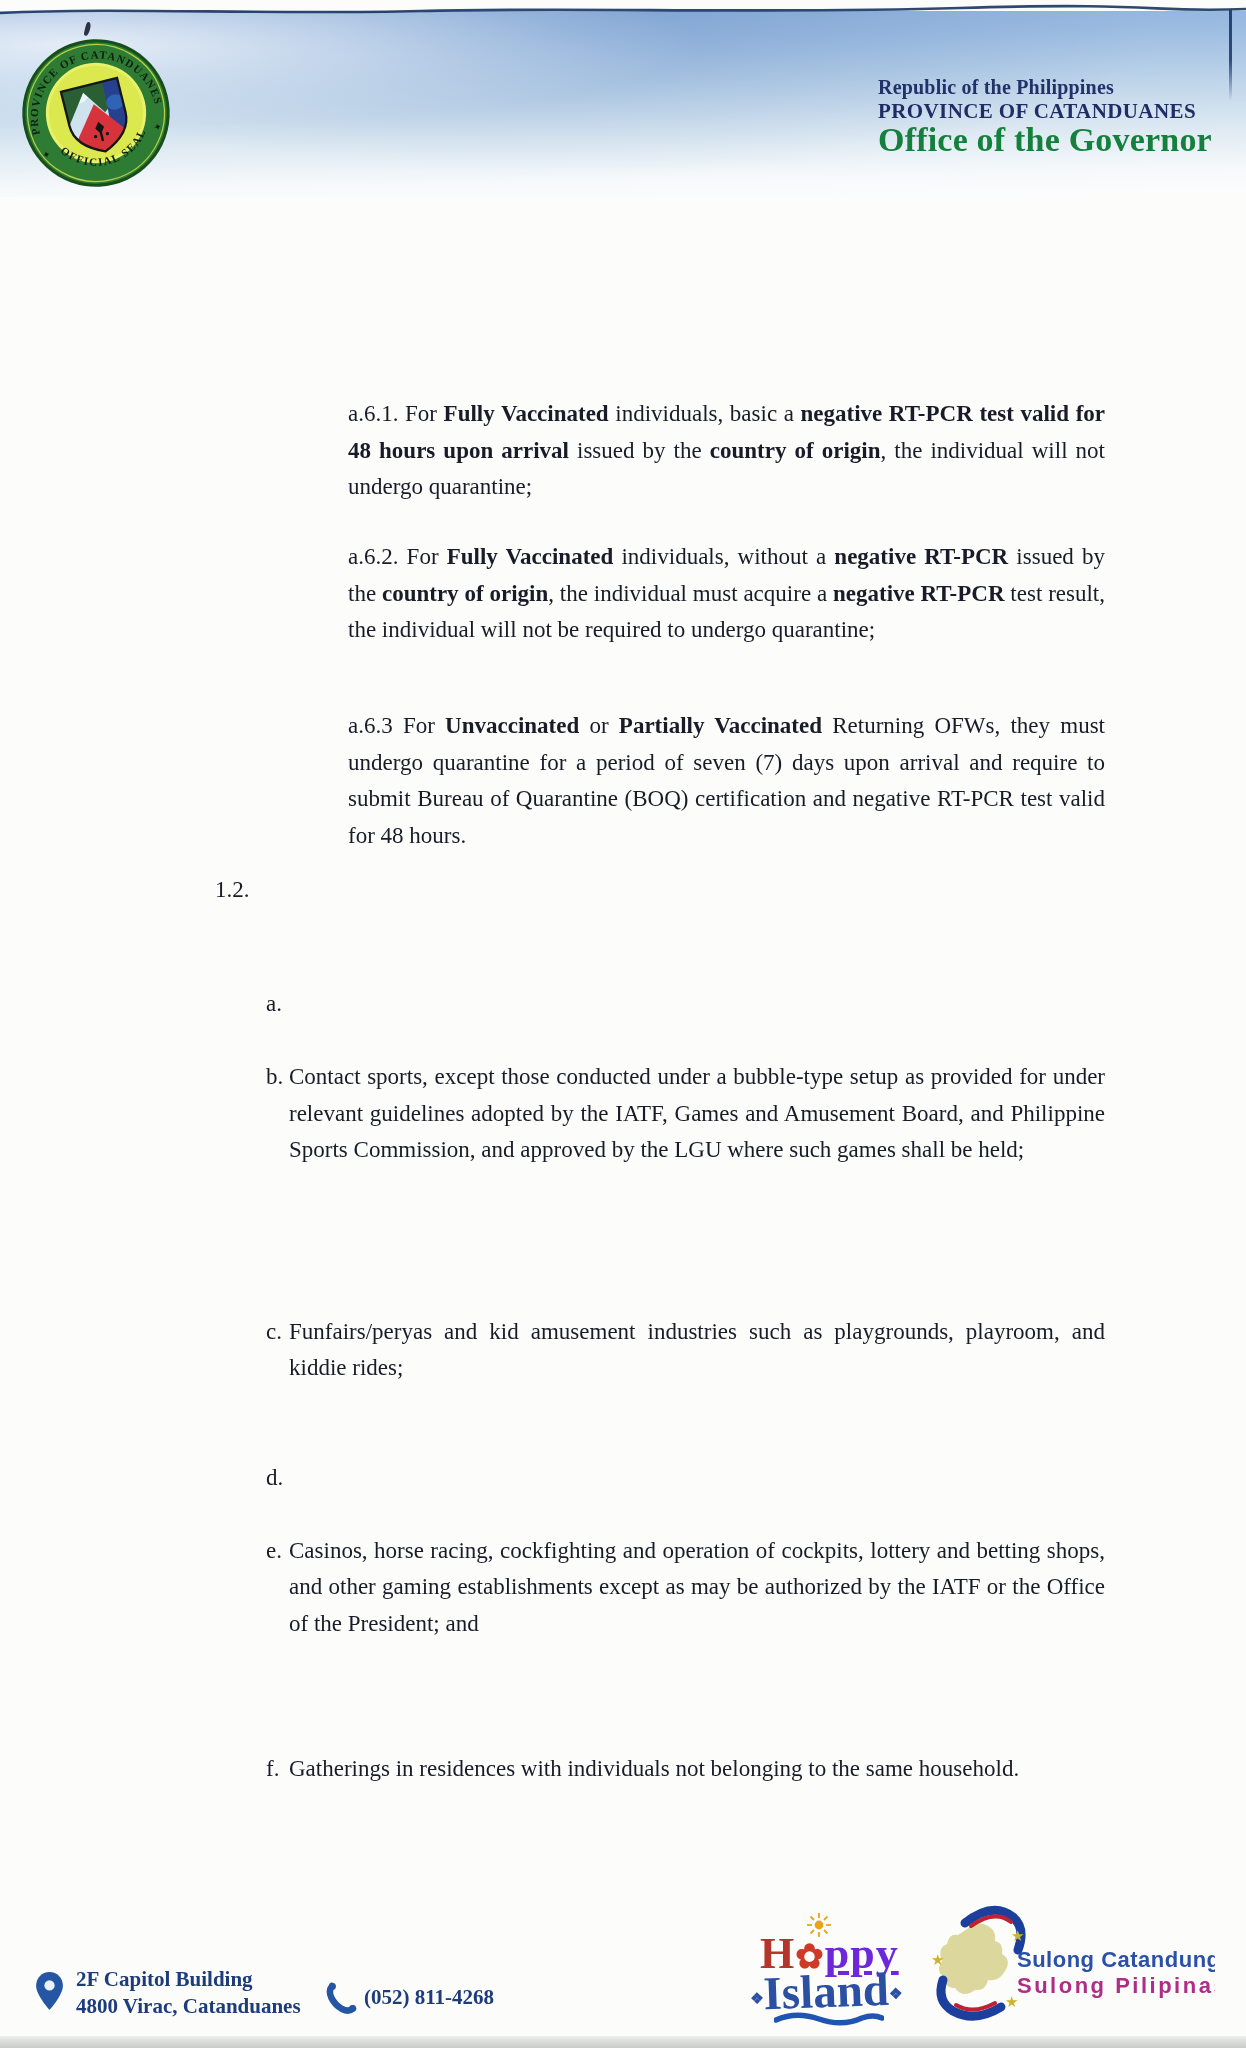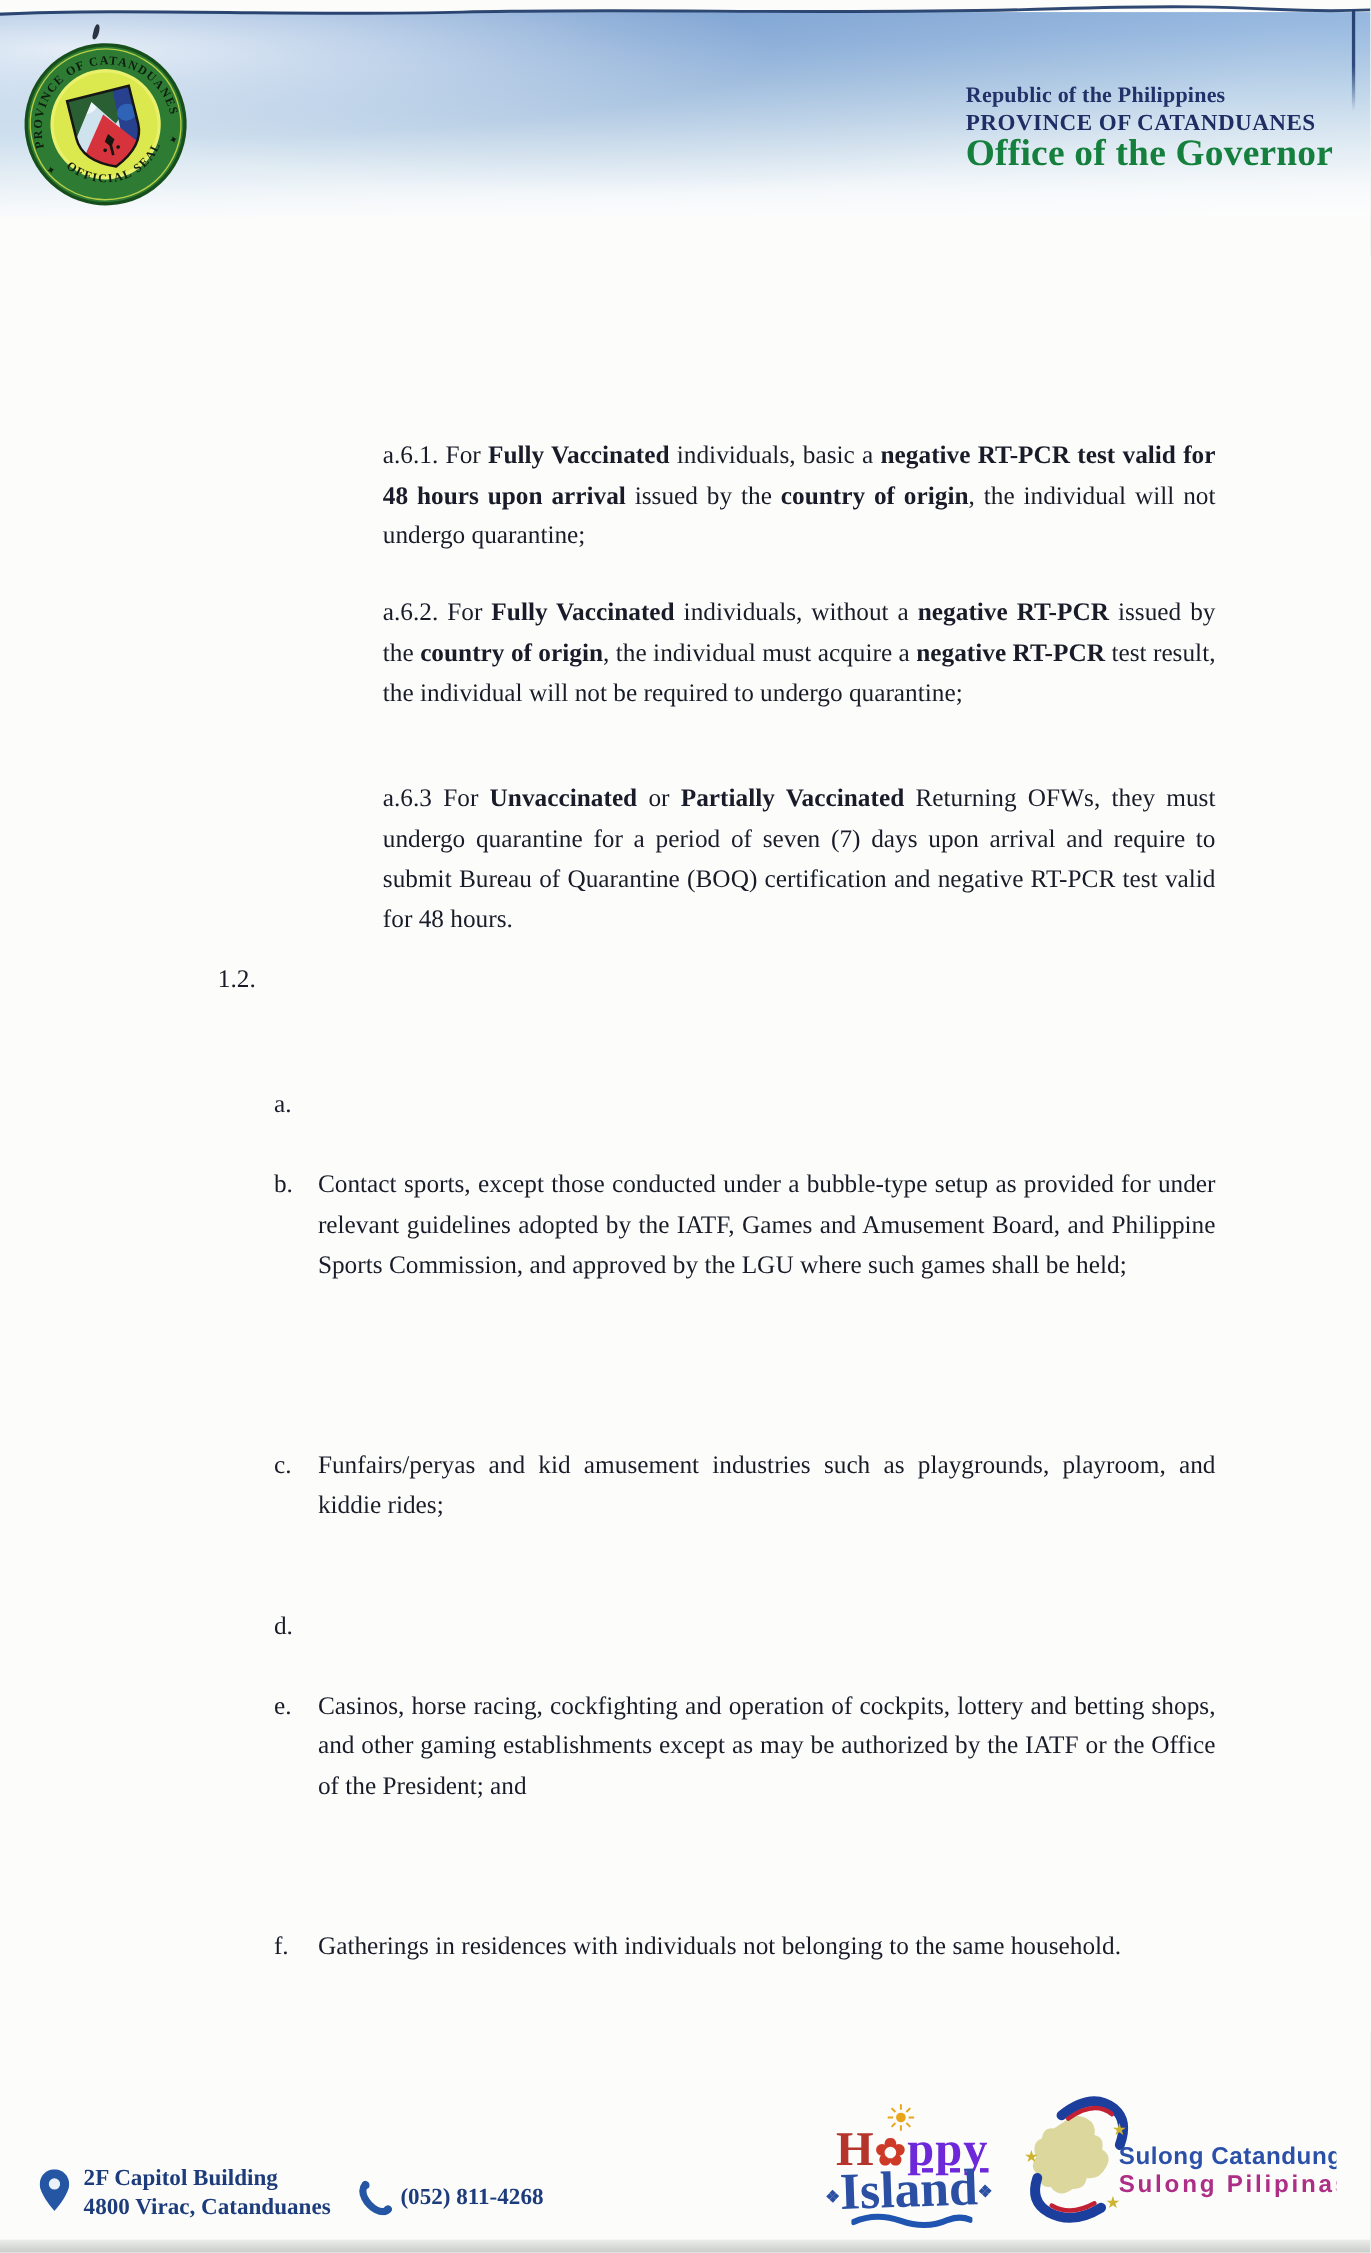--- a/index.html
+++ b/index.html
@@ -41,21 +41,21 @@
   .hdr-province{top:99px;font-size:21px;font-weight:700;letter-spacing:.4px;color:#1e2d63;}
   .hdr-office{top:121px;font-size:34px;font-weight:600;color:#15803d;letter-spacing:.2px;}
   
   .para{
     position:absolute;
     font-size:23px;line-height:36.5px;
     text-align:justify;
   }
   .para .b{font-weight:700;}
   .hang{position:relative;}
-  .hang .num{position:absolute;text-align:left;}
+  .hang .num{position:absolute;text-align:left;margin-left:17px;}
   
   .ft-text{position:absolute;font-size:21px;font-weight:700;color:#1d3c7c;line-height:27px;}
   .hi-logo{position:absolute;left:742px;top:1898px;width:160px;height:130px;}
   .hi-sun{position:absolute;left:64px;top:14px;}
   .hi-word1{position:absolute;left:18px;top:30px;font-size:44px;font-weight:700;letter-spacing:1px;white-space:nowrap;}
   .hi-word2{position:absolute;left:8px;top:66px;font-size:47px;font-weight:700;color:#2a4fa3;transform:rotate(-2deg);white-space:nowrap;}
   .hi-diamond{font-size:15px;color:#2a4fa3;vertical-align:middle;}
   .hi-wave{position:absolute;left:32px;top:112px;}
   .sulong{position:absolute;left:905px;top:1895px;width:310px;height:150px;}
 </style>

